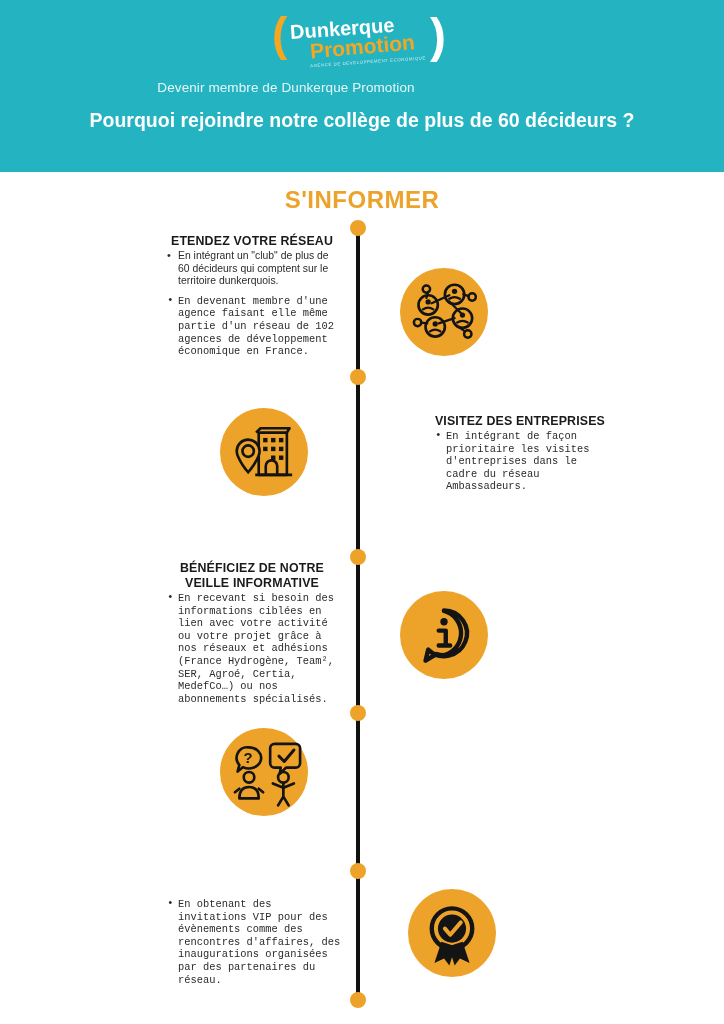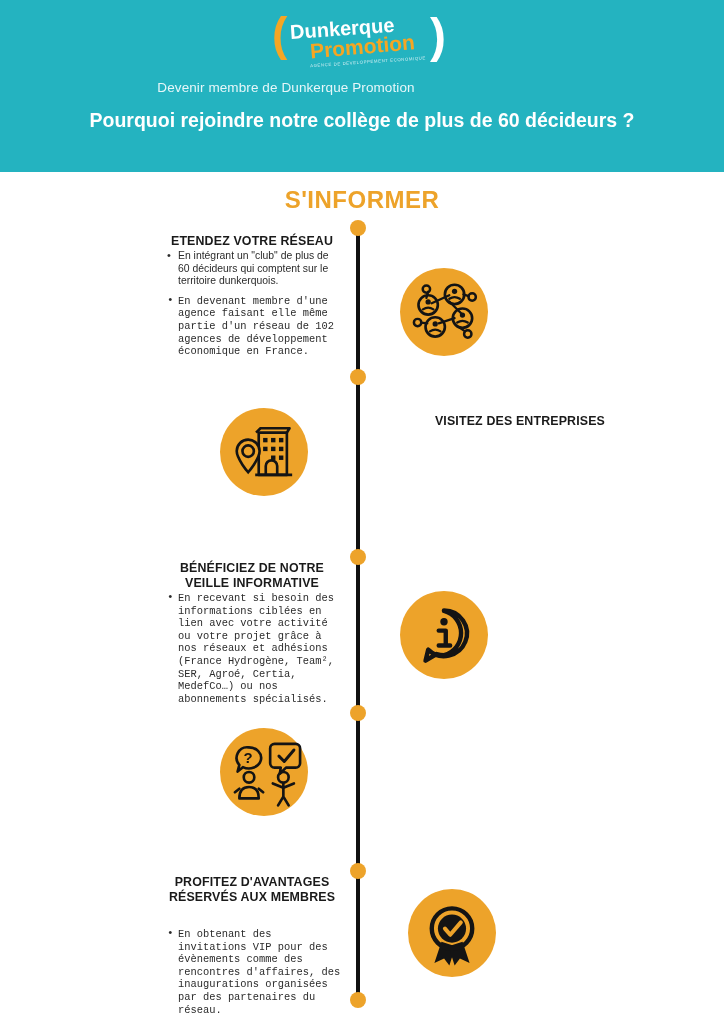--- a/index.html
+++ b/index.html
@@ -236,20 +236,23 @@
         <circle cx="82" cy="33" r="4.2" fill="none" stroke="#141414" stroke-width="2.8"></circle>
         <circle cx="20" cy="62" r="4.2" fill="none" stroke="#141414" stroke-width="2.8"></circle>
         <circle cx="77" cy="75" r="4.2" fill="none" stroke="#141414" stroke-width="2.8"></circle>
       </svg>
     </div>
   </div>
 
   <div class="row" style="top:414px">
     <div class="txt-block txt-right">
       <div class="blk-title t-center">VISITEZ DES ENTREPRISES</div>
+      <ul class="blk-list">
+        <li>En intégrant de façon prioritaire les visites d'entreprises dans le cadre du réseau Ambassadeurs.</li>
+      </ul>
     </div>
     <div class="icon-circle" style="left:220px; top:-6px">
       <svg viewBox="0 0 100 100">
         <g fill="none" stroke="#141414" stroke-width="3" stroke-linejoin="round">
           <path d="M44 28 h32 v48 h-32 z"></path>
           <path d="M41 28 l5 -5 h33 l-3 5"></path>
           <path d="M40 76 h42"></path>
         </g>
         <g fill="#141414">
           <rect x="49" y="34" width="5" height="5"></rect>
@@ -302,21 +305,20 @@
 
         <circle cx="72" cy="56" r="6" fill="none" stroke="#141414" stroke-width="3"></circle>
         <path d="M72 63 v15 M72 78 l-6 10 M72 78 l6 10" fill="none" stroke="#141414" stroke-width="3" stroke-linecap="round"></path>
         <path d="M72 68 l-12 -5 M72 68 l12 -5" fill="none" stroke="#141414" stroke-width="3" stroke-linecap="round"></path>
       </svg>
     </div>
   </div>
 
   <div class="row" style="top:875px">
     <div class="txt-block txt-left">
-      <div class="blk-title t-center">PROFITEZ D'AVANTAGES RÉSERVÉS AUX MEMBRES</div>
       <ul class="blk-list" style="margin-top:23px">
         <li>En obtenant des invitations VIP pour des évènements comme des rencontres d'affaires, des inaugurations organisées par des partenaires du réseau.</li>
       </ul>
     </div>
     <div class="icon-circle" style="left:408px; top:14px">
       <svg viewBox="0 0 100 100">
         <path d="M38 60 l-8 24 l11 -5 l6 8 l7 -22 z" fill="#141414"></path>
         <path d="M62 60 l8 24 l-11 -5 l-6 8 l-7 -22 z" fill="#141414"></path>
         <circle cx="50" cy="45" r="23" fill="none" stroke="#141414" stroke-width="5"></circle>
         <circle cx="50" cy="45" r="16" fill="#141414"></circle>

